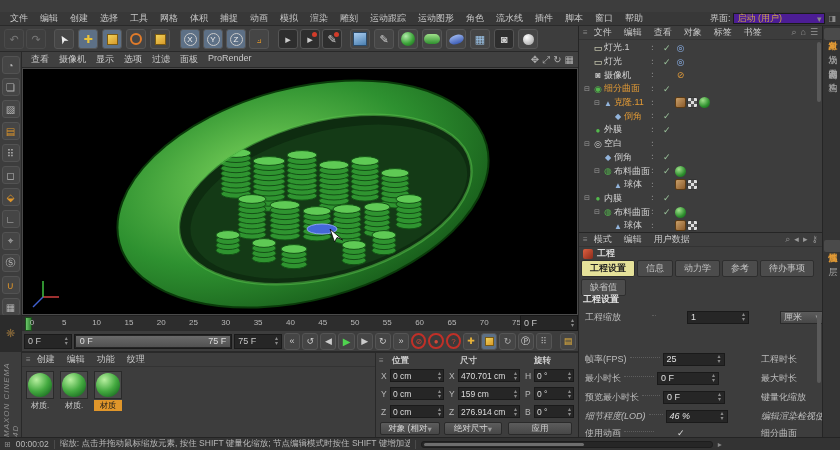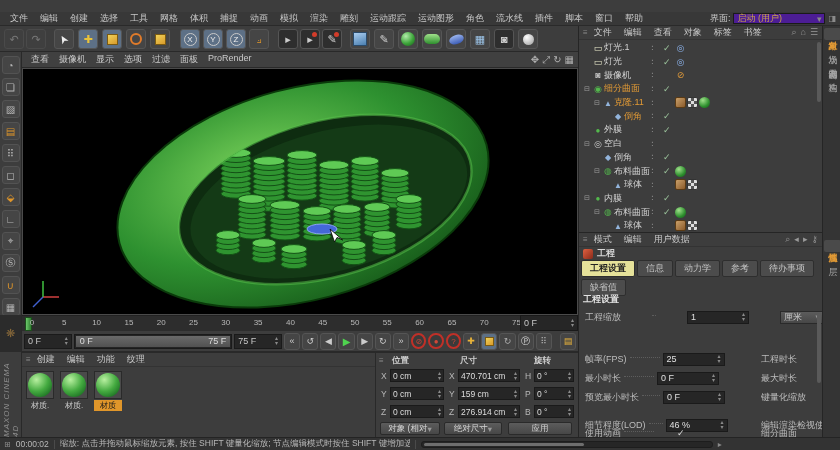--- a/index.html
+++ b/index.html
@@ -780,21 +780,21 @@
     </div>
     <div class="arow" style="top:156px;">
       <span class="albl">预览最小时长</span>
         <span class="lead" style="max-width:18px;"></span>
       <span class="afld">
           <span>0 F</span>
           <span class="spin">▴<br>▾</span>
         </span>
       <span class="arlbl">键量化缩放</span>
     </div>
-    <div class="arow" style="top:184px;">
+    <div class="arow" style="top:175px;font-style:italic;">
       <span class="albl">细节程度(LOD)</span>
         <span class="lead" style="max-width:14px;"></span>
       <span class="afld">
           <span>46 %</span>
           <span class="spin">▴<br>▾</span>
         </span>
       <span class="arlbl">编辑渲染检视使</span>
     </div>
     <div class="arow" style="top:192px;">
       <span class="albl">使用动画</span>

